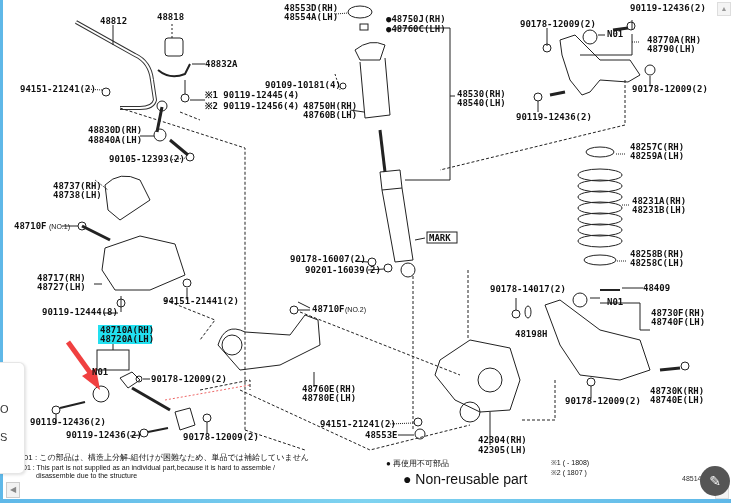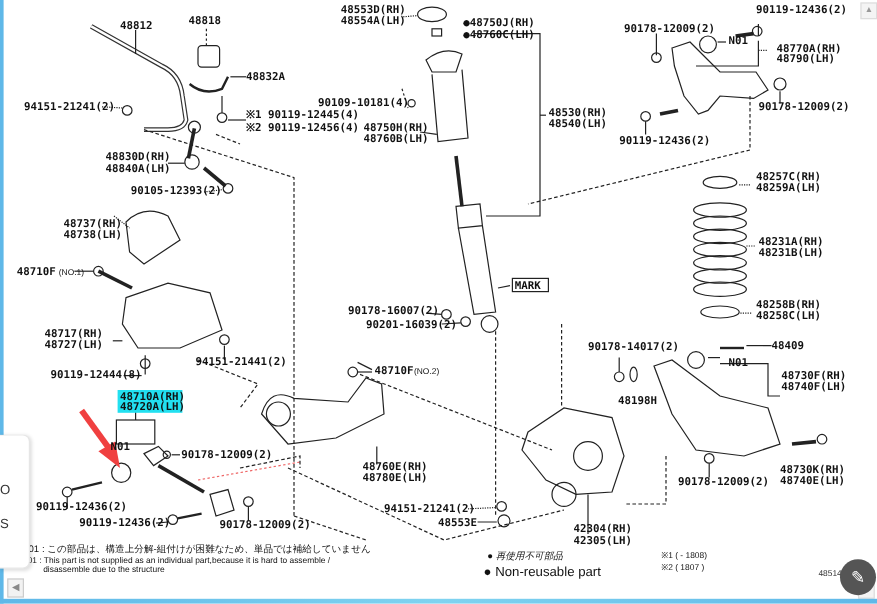--- a/index.html
+++ b/index.html
@@ -253,22 +253,22 @@
   <text class="lbl" x="651" y="316">48730F(RH)</text>
   <text class="lbl" x="651" y="325">48740F(LH)</text>
   <text class="lbl" x="565" y="404">90178-12009(2)</text>
   <text class="lbl" x="650" y="394">48730K(RH)</text>
   <text class="lbl" x="650" y="403">48740E(LH)</text>
 </svg>
 
 <div class="note" style="left:18px;top:452px;font-size:8px;">N01 : この部品は、構造上分解-組付けが困難なため、単品では補給していません</div>
 <div class="note" style="left:18px;top:464px;font-size:7px;">N01 : This part is not supplied as an individual part,because it is hard to assemble /</div>
 <div class="note" style="left:36px;top:472px;font-size:7px;">disassemble due to the structure</div>
-<div class="note" style="left:406px;top:458px;font-size:8px;font-style:italic;">● 再使用不可部品</div>
-<div class="note" style="left:403px;top:471px;font-size:11px;">● Non-reusable part</div>
+<div class="note" style="left:386px;top:458px;font-size:8px;">● 再使用不可部品</div>
+<div class="note" style="left:403px;top:471px;font-size:14px;">● Non-reusable part</div>
 <div class="note" style="left:551px;top:458px;font-size:7px;">※1 (      - 1808)</div>
 <div class="note" style="left:551px;top:468px;font-size:7px;">※2 ( 1807        )</div>
 <div class="fig-no">48514</div>
 
 <div class="side-popup">
   <span style="top:40px;">O</span>
   <span style="top:68px;">S</span>
 </div>
 
 <div class="scroll-left">◀</div>

